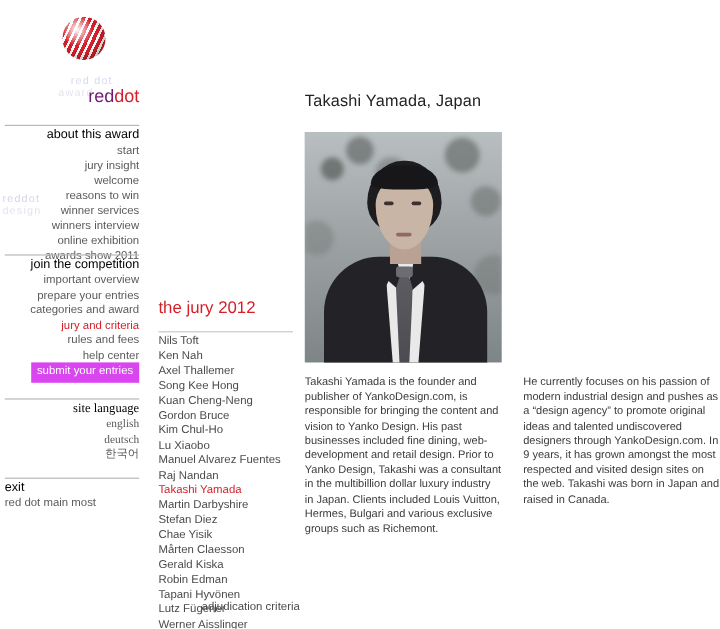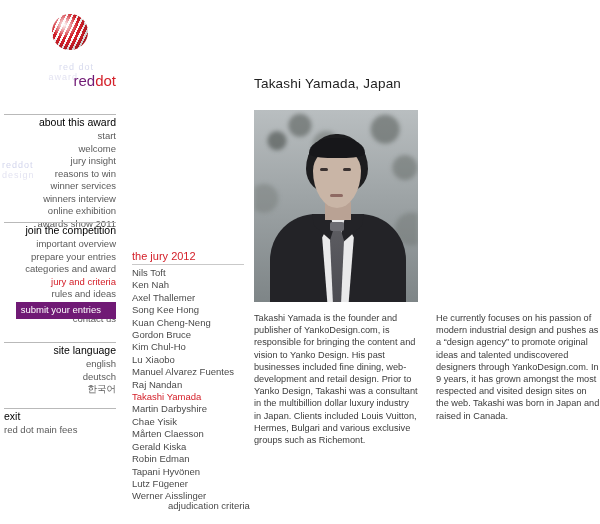--- a/index.html
+++ b/index.html
@@ -64,57 +64,57 @@
   #ghost3 { left: 2px; top: 160px; color:#c9cce8;}
   #ghost4 { left: 2px; top: 170px; color:#dcdcee;}
 
   .nav-block { margin-top: 0; }
   .nav-head {
     font-size: 10.5px;
     color: #000000;
     padding: 1px 0 1px 0;
     line-height: 13px;
     border-top: 1px solid #b9b9b9;
-    margin-top: 16px;
+    margin-top: 6px;
   }
   .nav-item {
     font-size: 9.5px;
     color: #5a5a5a;
     line-height: 12.5px;
     padding: 0;
   }
   .nav-item.active { color: #d4202a; }
 
   #about-block { position: absolute; right: 8px; top: 98px; width: 112px; text-align: right; }
   #join-block  { position: absolute; right: 8px; top: 206px; width: 112px; text-align: right; }
   #submit-btn {
     position: absolute;
     right: 8px; top: 302px;
-    background: #701a75;
+    background: #d946ef;
     color: #ffffff;
     font-size: 9.5px;
-    padding: 2px 15px 3px 5px;
+    padding: 2px 5px 3px 5px;
     line-height: 12px;
     display: inline-block;
   }
-  #lang-block  { position: absolute; right: 8px; top: 326px; width: 112px; text-align: right; }
+  #lang-block  { position: absolute; right: 8px; top: 326px; width: 112px; text-align: right; font-family: Liberation Serif, serif; }
   #exit-block  { position: absolute; right: 8px; top: 392px; width: 112px; text-align: left; }
 
   
   #jury-col {
     position: absolute;
     left: 132px; top: 250px;
     width: 112px;
   }
   #jury-title {
     color: #d4202a;
-    font-size: 11px;
+    font-size: 14px;
     line-height: 13px;
     border-bottom: 1px solid #c9c9c9;
-    padding-bottom: 1px;
+    padding-bottom: 13px;
     margin-bottom: 2px;
   }
   .jury-name {
     font-size: 9.5px;
     line-height: 12.4px;
     color: #4a4a4a;
   }
   .jury-name.active { color: #d4202a; }
   #adjudication {
     position: absolute;
@@ -280,69 +280,70 @@
     <div class="ghost" id="ghost3">reddot</div>
     <div class="ghost" id="ghost4">design</div>
 
     <div id="wordmark">
       <span class="red">red</span><span class="dot">dot</span>
     </div>
 
     <div id="about-block" class="nav-block">
       <div class="nav-head">about this award</div>
       <div class="nav-item">start</div>
+      <div class="nav-item">jury insight</div>
       <div class="nav-item">welcome</div>
-      <div class="nav-item">jury insight</div>
       <div class="nav-item">reasons to win</div>
       <div class="nav-item">winner services</div>
       <div class="nav-item">winners interview</div>
       <div class="nav-item">online exhibition</div>
       <div class="nav-item">awards show 2011</div>
     </div>
 
     <div id="join-block" class="nav-block">
       <div class="nav-head">join the competition</div>
       <div class="nav-item">important overview</div>
       <div class="nav-item">prepare your entries</div>
       <div class="nav-item">categories and award</div>
       <div class="nav-item active">jury and criteria</div>
-      <div class="nav-item">rules and ideas</div>
+      <div class="nav-item">rules and fees</div>
       <div class="nav-item">help center</div>
       <div class="nav-item">contact us</div>
     </div>
 
     <div id="submit-btn">submit your entries</div>
 
     <div id="lang-block" class="nav-block">
       <div class="nav-head">site language</div>
       <div class="nav-item">english</div>
       <div class="nav-item">deutsch</div>
       <div class="nav-item">한국어</div>
     </div>
 
     <div id="exit-block" class="nav-block">
       <div class="nav-head">exit</div>
-      <div class="nav-item">red dot main fees</div>
+      <div class="nav-item">red dot main most</div>
     </div>
   </div>
 
   <div id="jury-col">
     <div id="jury-title">the jury 2012</div>
     <div class="jury-name">Nils Toft</div>
     <div class="jury-name">Ken Nah</div>
     <div class="jury-name">Axel Thallemer</div>
     <div class="jury-name">Song Kee Hong</div>
     <div class="jury-name">Kuan Cheng-Neng</div>
     <div class="jury-name">Gordon Bruce</div>
     <div class="jury-name">Kim Chul-Ho</div>
     <div class="jury-name">Lu Xiaobo</div>
     <div class="jury-name">Manuel Alvarez Fuentes</div>
     <div class="jury-name">Raj Nandan</div>
     <div class="jury-name active">Takashi Yamada</div>
     <div class="jury-name">Martin Darbyshire</div>
+    <div class="jury-name">Stefan Diez</div>
     <div class="jury-name">Chae Yisik</div>
     <div class="jury-name">Mårten Claesson</div>
     <div class="jury-name">Gerald Kiska</div>
     <div class="jury-name">Robin Edman</div>
     <div class="jury-name">Tapani Hyvönen</div>
     <div class="jury-name">Lutz Fügener</div>
     <div class="jury-name">Werner Aisslinger</div>
   </div>
   <div id="adjudication">adjudication criteria</div>
 

